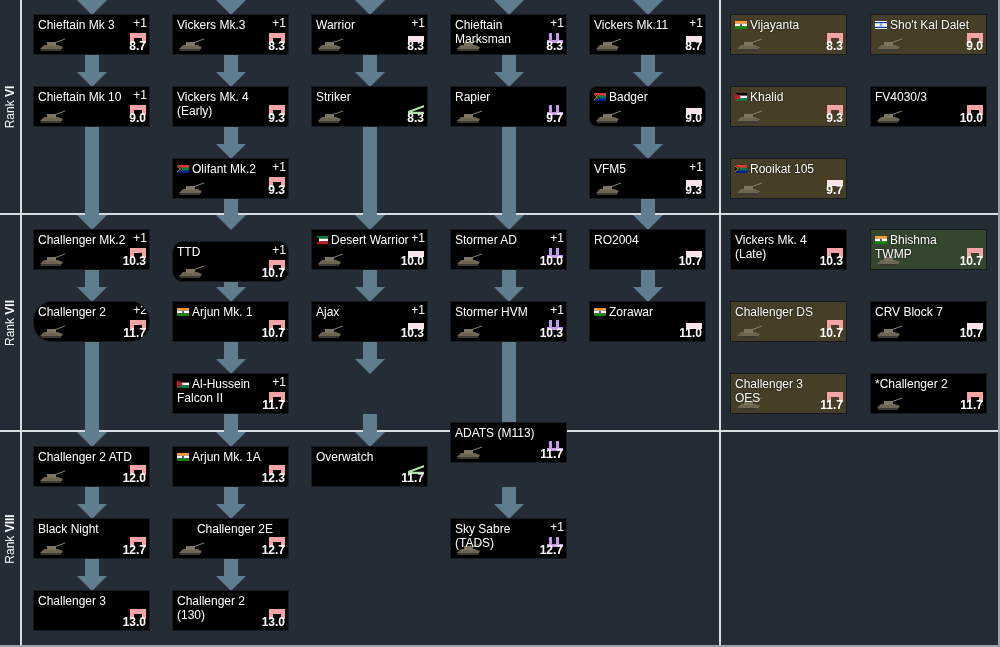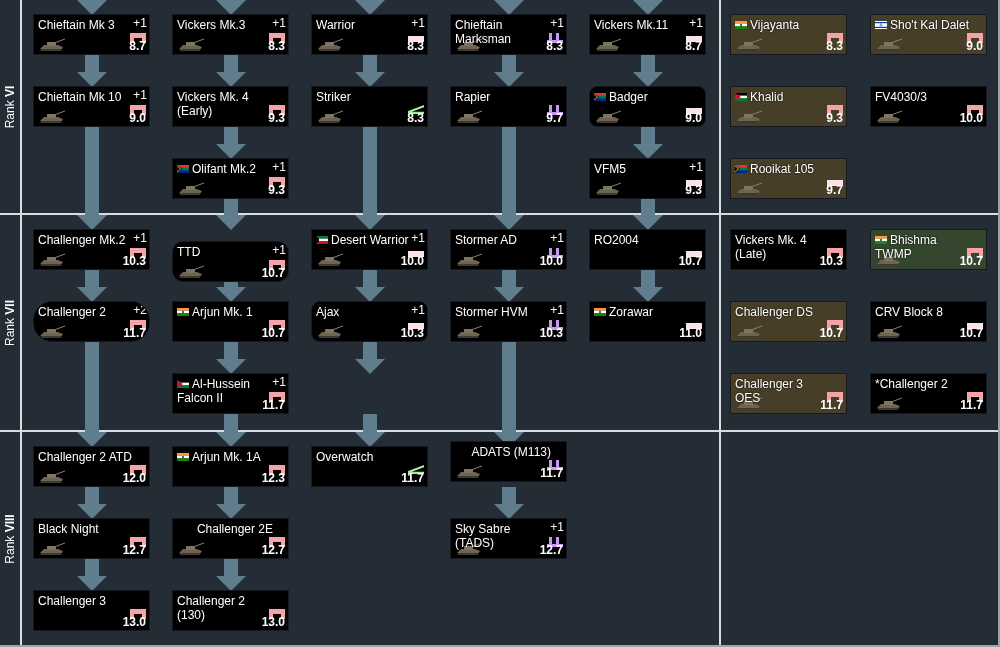--- a/index.html
+++ b/index.html
@@ -461,21 +461,21 @@
             <rect y="5.33" width="12" height="2.67" fill="#ce1126"></rect>
             <polygon points="0,0 3,2.67 3,5.33 0,8" fill="#000"></polygon>
           </svg></span><span>Desert Warrior</span></span>
       <span class="badge"></span>
       <span class="badge-text">+1</span>
       <span class="cls"><svg viewBox="0 0 16 10" width="16" height="10">
           <rect x="0" y="3" width="16" height="6" fill="#fae3e6"></rect>
         </svg></span>
       <span class="br">10.0</span>
     </div>
-    <div class="card" style="left: 311px; top: 301px; border-radius: 9px;">
+    <div class="card" style="left: 311px; top: 301px;">
       <span class="tank"><svg viewBox="0 0 28 14" width="28" height="14">
           <path d="M2 11L6 7H20L25 9L23 12H4Z" fill="#6d6552"></path>
           <rect x="9" y="4" width="9" height="4" fill="#7d7560"></rect>
           <line x1="16" y1="5" x2="27" y2="1" stroke="#8a8270" stroke-width="1"></line>
           <rect x="3" y="11" width="20" height="2" fill="#3c3a32"></rect>
         </svg></span>
       <span class="name"><span>Ajax</span></span>
       <span class="badge"></span>
       <span class="badge-text">+1</span>
       <span class="cls"><svg viewBox="0 0 16 10" width="16" height="10">
@@ -583,21 +583,21 @@
         </svg></span>
       <span class="br">10.7</span>
     </div>
     <div class="card" style="left: 870px; top: 301px;">
       <span class="tank"><svg viewBox="0 0 28 14" width="28" height="14">
           <path d="M2 11L6 7H20L25 9L23 12H4Z" fill="#6d6552"></path>
           <rect x="9" y="4" width="9" height="4" fill="#7d7560"></rect>
           <line x1="16" y1="5" x2="27" y2="1" stroke="#8a8270" stroke-width="1"></line>
           <rect x="3" y="11" width="20" height="2" fill="#3c3a32"></rect>
         </svg></span>
-      <span class="name"><span>CRV Block 8</span></span>
+      <span class="name"><span>CRV Block 7</span></span>
       <span class="cls"><svg viewBox="0 0 16 10" width="16" height="10">
           <rect x="0" y="3" width="16" height="6" fill="#fae3e6"></rect>
         </svg></span>
       <span class="br">10.7</span>
     </div>
     <div class="card" style="left: 870px; top: 373px;">
       <span class="tank"><svg viewBox="0 0 28 14" width="28" height="14">
           <path d="M2 11L6 7H20L25 9L23 12H4Z" fill="#6d6552"></path>
           <rect x="9" y="4" width="9" height="4" fill="#7d7560"></rect>
           <line x1="16" y1="5" x2="27" y2="1" stroke="#8a8270" stroke-width="1"></line>
@@ -674,21 +674,21 @@
         </svg></span>
       <span class="br">13.0</span>
     </div>
     <div class="card" style="left: 311px; top: 446px;">
       <span class="name"><span>Overwatch</span></span>
       <span class="cls"><svg viewBox="0 0 16 10" width="16" height="10">
           <path d="M0 6L16 0V2.2L4 6.8H16V9H0Z" fill="#a8e6a0"></path>
         </svg></span>
       <span class="br">11.7</span>
     </div>
-    <div class="card" style="left: 450px; top: 441px; text-align: right;">
+    <div class="card" style="left: 450px; top: 422px;">
       <span class="tank"><svg viewBox="0 0 28 14" width="28" height="14">
           <path d="M2 11L6 7H20L25 9L23 12H4Z" fill="#6d6552"></path>
           <rect x="9" y="4" width="9" height="4" fill="#7d7560"></rect>
           <line x1="16" y1="5" x2="27" y2="1" stroke="#8a8270" stroke-width="1"></line>
           <rect x="3" y="11" width="20" height="2" fill="#3c3a32"></rect>
         </svg></span>
       <span class="name"><span>ADATS (M113)</span></span>
       <span class="cls"><svg viewBox="0 0 16 10" width="16" height="10">
           <path d="M0 7H16V10H0Z M2 0H5V7H2Z M9 0H12V7H9Z" fill="#c79af2"></path>
         </svg></span>

